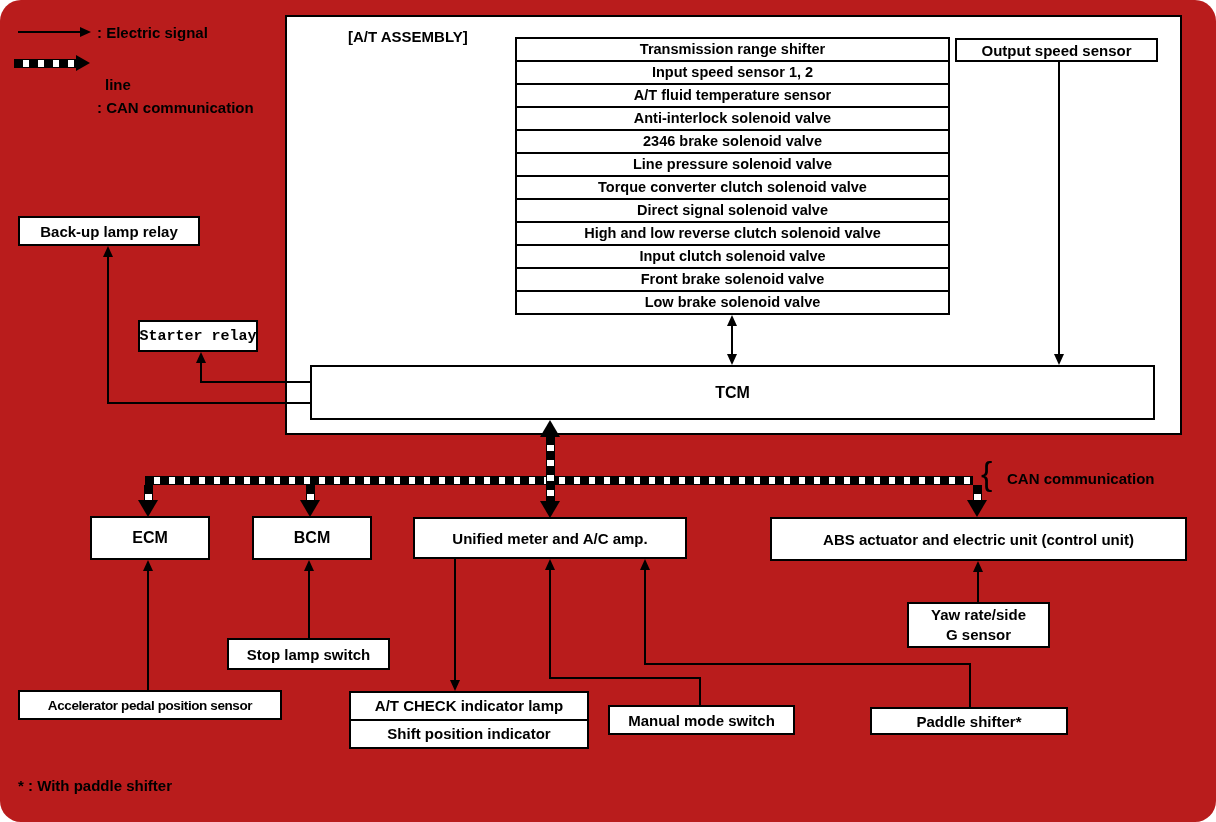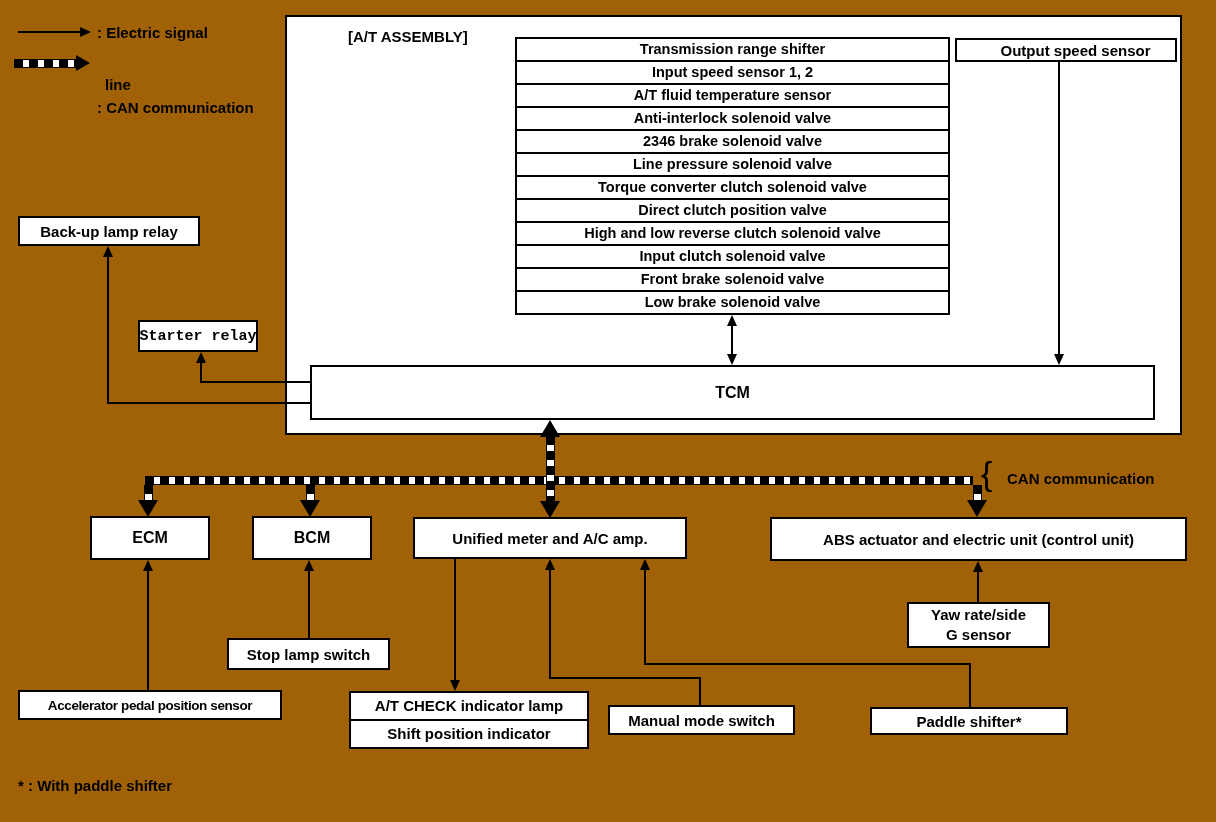--- a/index.html
+++ b/index.html
@@ -1,18 +1,18 @@
 <!DOCTYPE html>
 <html><head>
 <meta charset="utf-8">
 <style>
   html,body{margin:0;padding:0;background:#ffffff;}
   #stage{
-    position:relative; width:1216px; height:822px; background:#a16207;
-    font-family:"Liberation Sans", sans-serif; color:#000; overflow:hidden;
+    position:relative; width:1216px; height:822px; background:#b91c1c;
+    font-family:"Liberation Sans", sans-serif; color:#000; overflow:hidden;border-radius:21px;
   }
   .box{
     position:absolute; border:2px solid #000; background:#fff;
     display:flex; align-items:center; justify-content:center;
     font-weight:bold; font-size:15px; text-align:center; white-space:nowrap;
   }
   .frame{position:absolute; border:2px solid #000; background:#fff;}
   .label{position:absolute; font-weight:bold; font-size:15px; white-space:nowrap;}
   .hline{position:absolute; height:2px; background:#000;}
   .vline{position:absolute; width:2px; background:#000;}
@@ -55,28 +55,28 @@
   <div class="label" style="left:300px;top:28px;margin-left:48px;">[A/T ASSEMBLY]</div>
 
   <div id="component-list">
     <div class="row">Transmission range shifter</div>
     <div class="row">Input speed sensor 1, 2</div>
     <div class="row">A/T fluid temperature sensor</div>
     <div class="row">Anti-interlock solenoid valve</div>
     <div class="row">2346 brake solenoid valve</div>
     <div class="row">Line pressure solenoid valve</div>
     <div class="row">Torque converter clutch solenoid valve</div>
-    <div class="row">Direct clutch position valve</div>
+    <div class="row">Direct signal solenoid valve</div>
     <div class="row">High and low reverse clutch solenoid valve</div>
     <div class="row">Input clutch solenoid valve</div>
     <div class="row">Front brake solenoid valve</div>
     <div class="row">Low brake solenoid valve</div>
   </div>
 
-  <div class="box" style="left:955px;top:38px;width:199px;height:20px;padding-left:19px;">Output speed sensor</div>
+  <div class="box" style="left:955px;top:38px;width:199px;height:20px;">Output speed sensor</div>
   <div class="vline" style="left:1058px;top:62px;height:292px;"></div>
   <div class="arr-down" style="left:1054px;top:354px;"></div>
 
   <div class="box" style="left:310px;top:365px;width:841px;height:51px;font-size:16px;">TCM</div>
 
   <div class="vline" style="left:731px;top:325px;height:30px;"></div>
   <div class="arr-up" style="left:727px;top:315px;"></div>
   <div class="arr-down" style="left:727px;top:354px;"></div>
 
   <div class="hline" style="left:200px;top:381px;width:110px;"></div>

